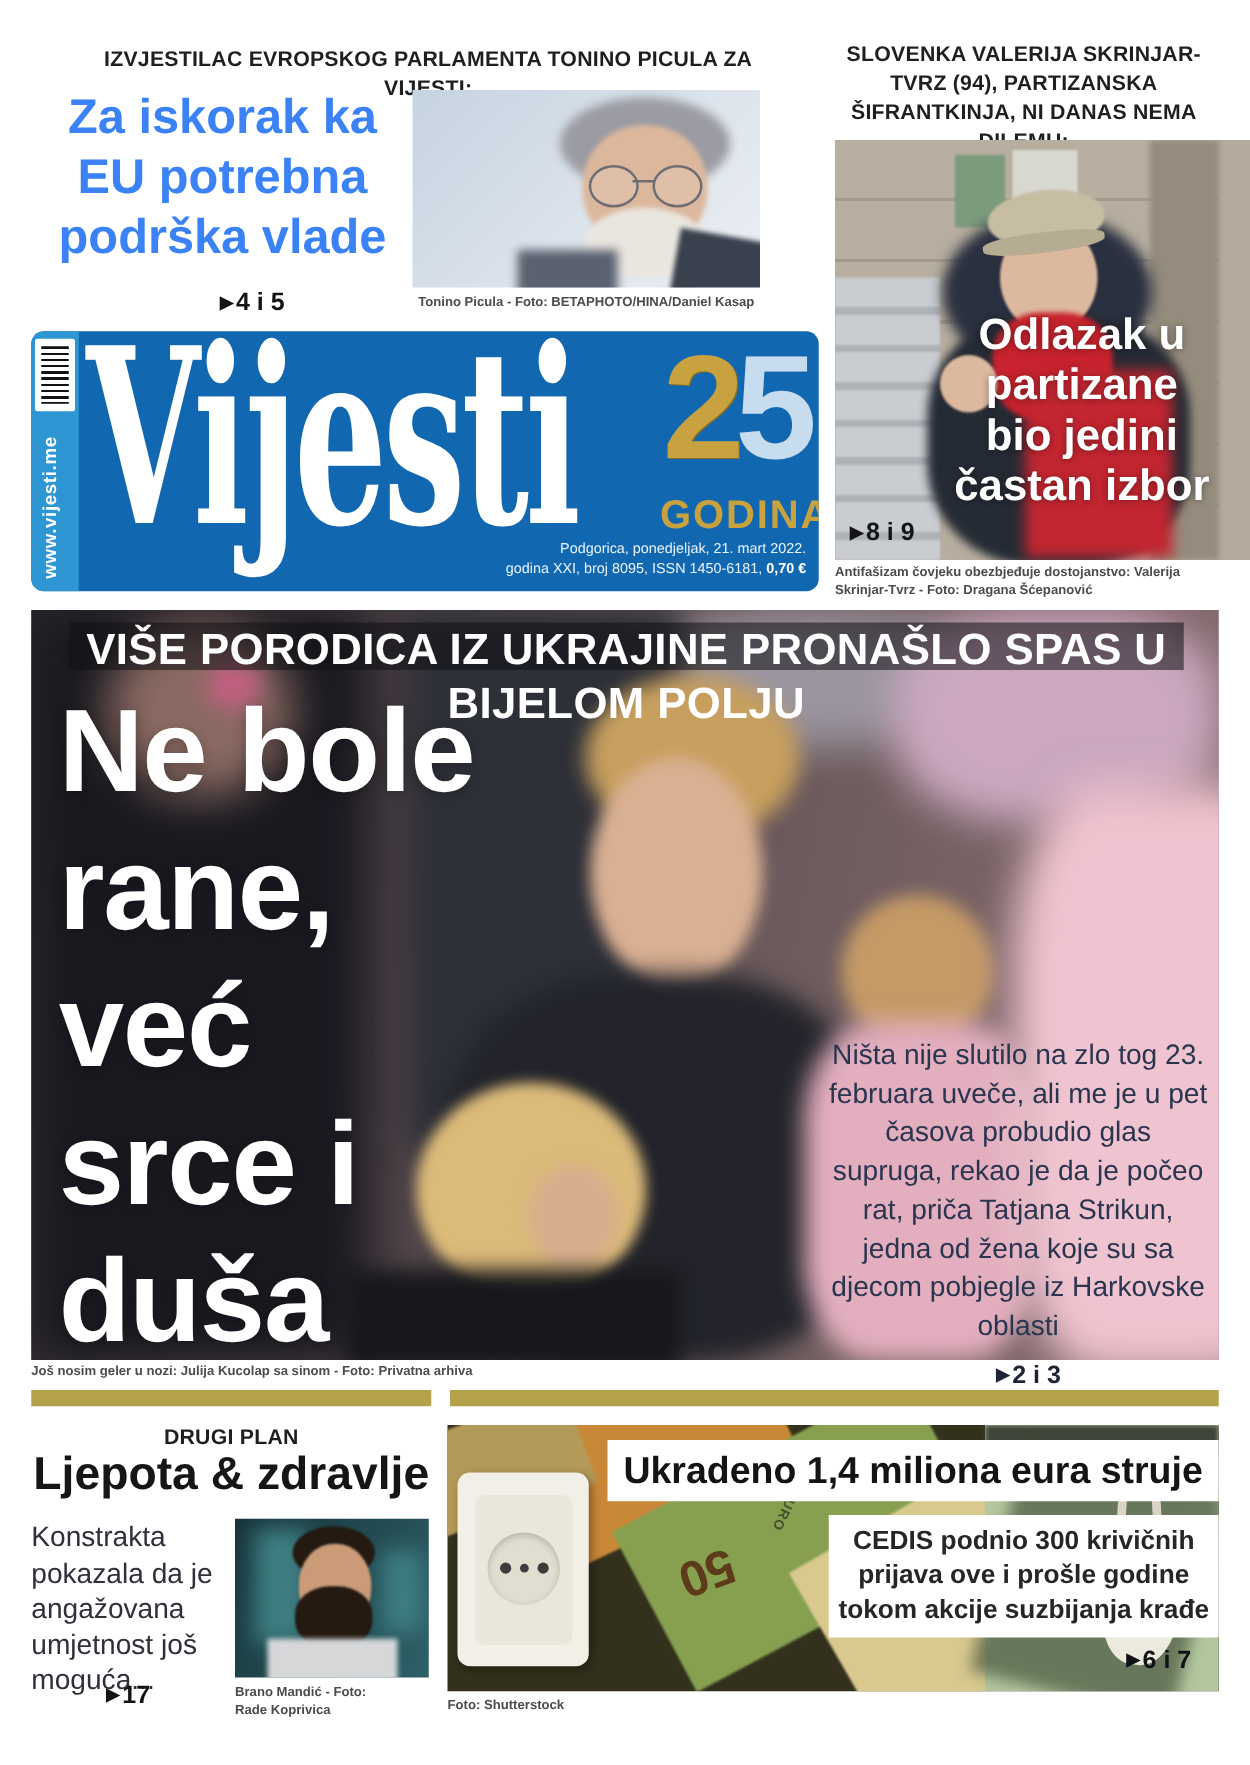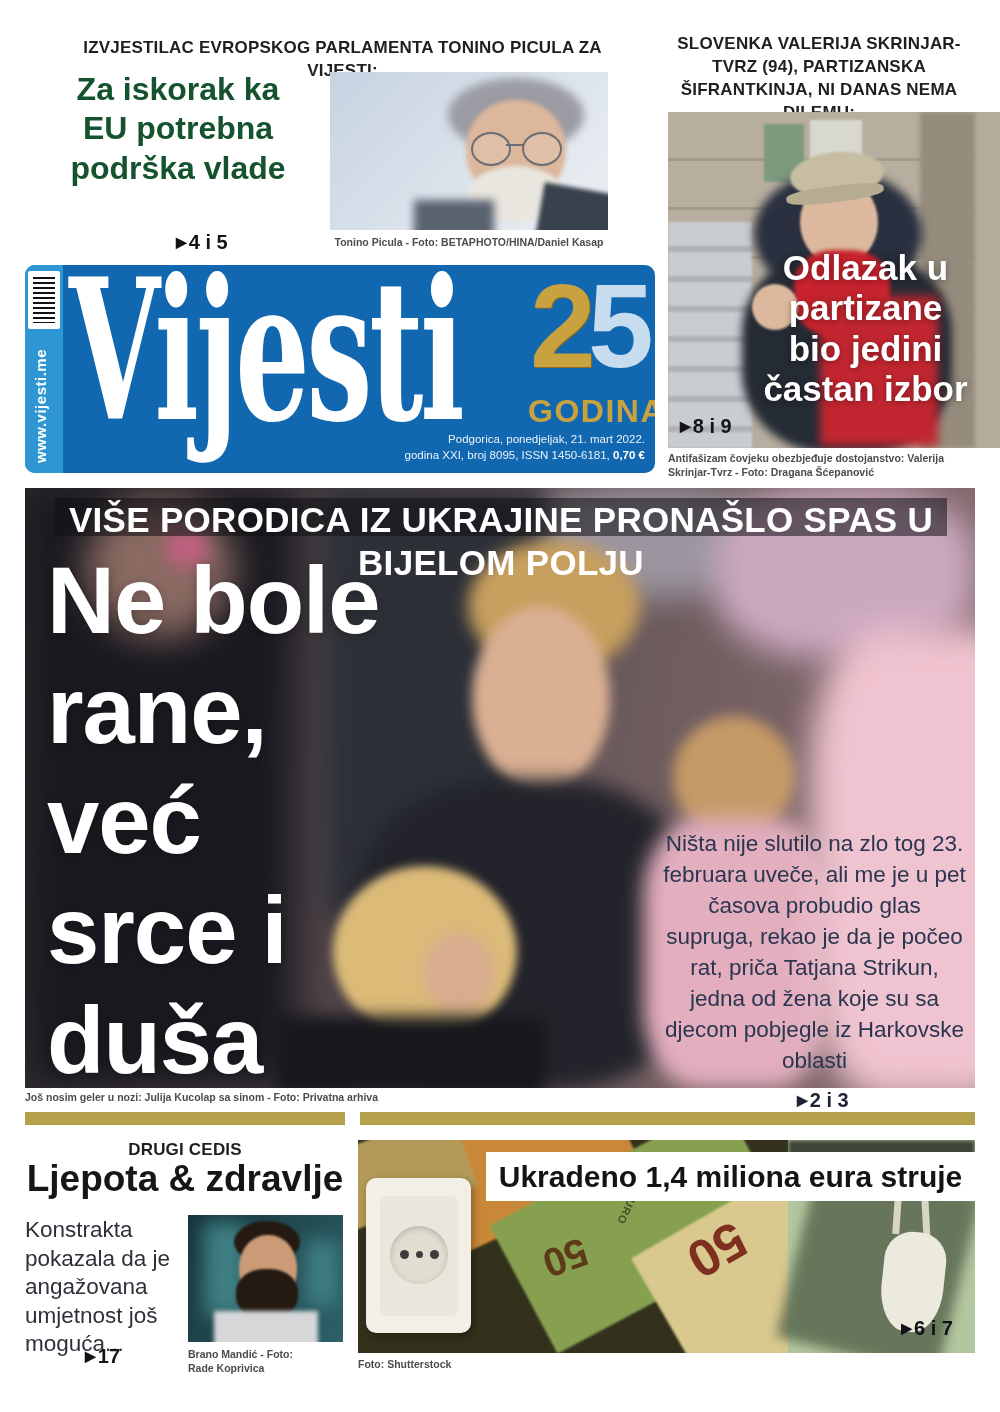--- a/index.html
+++ b/index.html
@@ -10,21 +10,21 @@
   .caption{font-size:10.5px;font-weight:700;color:#4c4c4c;line-height:1.3;}
   .kicker{font-size:17px;font-weight:700;color:#1f1f1f;line-height:1.35;letter-spacing:.2px;}
   .pref{font-weight:700;font-size:20px;color:#141414;white-space:nowrap;}
   .pref .arr{font-size:14px;vertical-align:2px;margin-right:2px;}
   .photo{position:absolute;overflow:hidden;}
   .photo>div{position:absolute;}
   .shape{position:absolute;}
 
   
   .tl-kicker{left:75px;top:37px;width:535px;}
-  .tl-headline{left:28px;top:70px;width:300px;font-size:32px;font-weight:700;line-height:1.23;color:#14532d;}
+  .tl-headline{left:28px;top:70px;width:300px;font-size:39px;font-weight:700;line-height:1.23;color:#3b82f6;}
   .tl-ref{left:158px;top:231px;margin-left:18px;}
   .tl-photo{left:330px;top:72px;width:278px;height:158px;background:linear-gradient(135deg,#c6d3e1,#edf0f4);}
   .tl-caption{left:330px;top:236px;width:278px;}
 
   
   .tr-kicker{left:660px;top:33px;width:318px;}
   .tr-photo{left:668px;top:112px;width:357px;height:336px;background:#b4ab9d;}
   .tr-headline{left:40px;right:2px;bottom:38px;font-size:35px;font-weight:700;line-height:1.16;
                color:#fff;text-align:center;text-shadow:0 1px 6px rgba(0,0,0,.38);}
   .tr-ref{left:12px;bottom:10px;}
@@ -186,21 +186,21 @@
     <div class="quote">Ništa nije slutilo na zlo tog 23. februara uveče, ali me je u pet časova probudio glas supruga, rekao je da je počeo rat, priča Tatjana Strikun, jedna od žena koje su sa djecom pobjegle iz Harkovske oblasti</div>
   </div>
   <div class="abs caption main-caption">Još nosim geler u nozi: Julija Kucolap sa sinom - Foto: Privatna arhiva</div>
   <div class="abs pref main-ref" style="color:#1d2434;">
     <span class="arr">▶</span><span>2 i 3</span>
   </div>
 
   <div class="abs gold gold-l"></div>
   <div class="abs gold gold-r"></div>
 
-  <div class="abs ctr kicker bl-kicker">DRUGI CEDIS</div>
+  <div class="abs ctr kicker bl-kicker">DRUGI PLAN</div>
   <div class="abs ctr bl-headline">Ljepota &amp; zdravlje</div>
   <div class="abs bl-teaser">Konstrakta pokazala da je angažovana umjetnost još moguća...</div>
   <div class="abs pref bl-ref">
     <span class="arr">▶</span><span>17</span>
   </div>
   <div class="photo bl-photo">
     <div class="shape" style="left:16px;top:8px;width:42px;height:92px;background:#3e7e82;filter:blur(9px);"></div>
     <div class="shape" style="left:118px;top:26px;width:32px;height:64px;background:#3e7e82;filter:blur(9px);"></div>
     <div class="shape" style="left:46px;top:6px;width:66px;height:42px;background:#241a12;border-radius:50%;filter:blur(1px);"></div>
     <div class="shape" style="left:51px;top:20px;width:58px;height:68px;background:#cb9b78;border-radius:48%;filter:blur(1px);"></div>
@@ -223,19 +223,20 @@
     <div class="shape" style="left:536px;top:42px;width:7px;height:52px;background:#d8d4c6;transform:rotate(4deg);"></div>
     <div class="shape" style="left:564px;top:44px;width:7px;height:52px;background:#d8d4c6;transform:rotate(-3deg);"></div>
     <div class="shape" style="left:524px;top:92px;width:62px;height:100px;background:#ece9dd;border-radius:28px 28px 45% 45%;transform:rotate(6deg);"></div>
     <div class="shape" style="left:8px;top:38px;width:105px;height:155px;background:#f2efe7;border-radius:10px;box-shadow:2px 3px 8px rgba(0,0,0,.35);"></div>
     <div class="shape" style="left:22px;top:56px;width:78px;height:120px;background:#eae6dc;border-radius:8px;"></div>
     <div class="shape" style="left:32px;top:86px;width:58px;height:58px;background:#e2ddd1;border-radius:50%;box-shadow:inset 0 2px 6px rgba(0,0,0,.2);"></div>
     <div class="shape" style="left:42px;top:110px;width:9px;height:9px;background:#3c3c3c;border-radius:50%;"></div>
     <div class="shape" style="left:58px;top:111px;width:7px;height:7px;background:#3c3c3c;border-radius:50%;"></div>
     <div class="shape" style="left:72px;top:110px;width:9px;height:9px;background:#3c3c3c;border-radius:50%;"></div>
     <div class="br-headbox">Ukradeno 1,4 miliona eura struje</div>
+    <div class="br-subbox">CEDIS podnio 300 krivičnih prijava ove i prošle godine tokom akcije suzbijanja krađe</div>
     <div class="pref br-ref">
       <span class="arr">▶</span><span>6 i 7</span>
     </div>
   </div>
   <div class="abs caption br-caption">Foto: Shutterstock</div>
 
 </div>
 
 </body></html>

